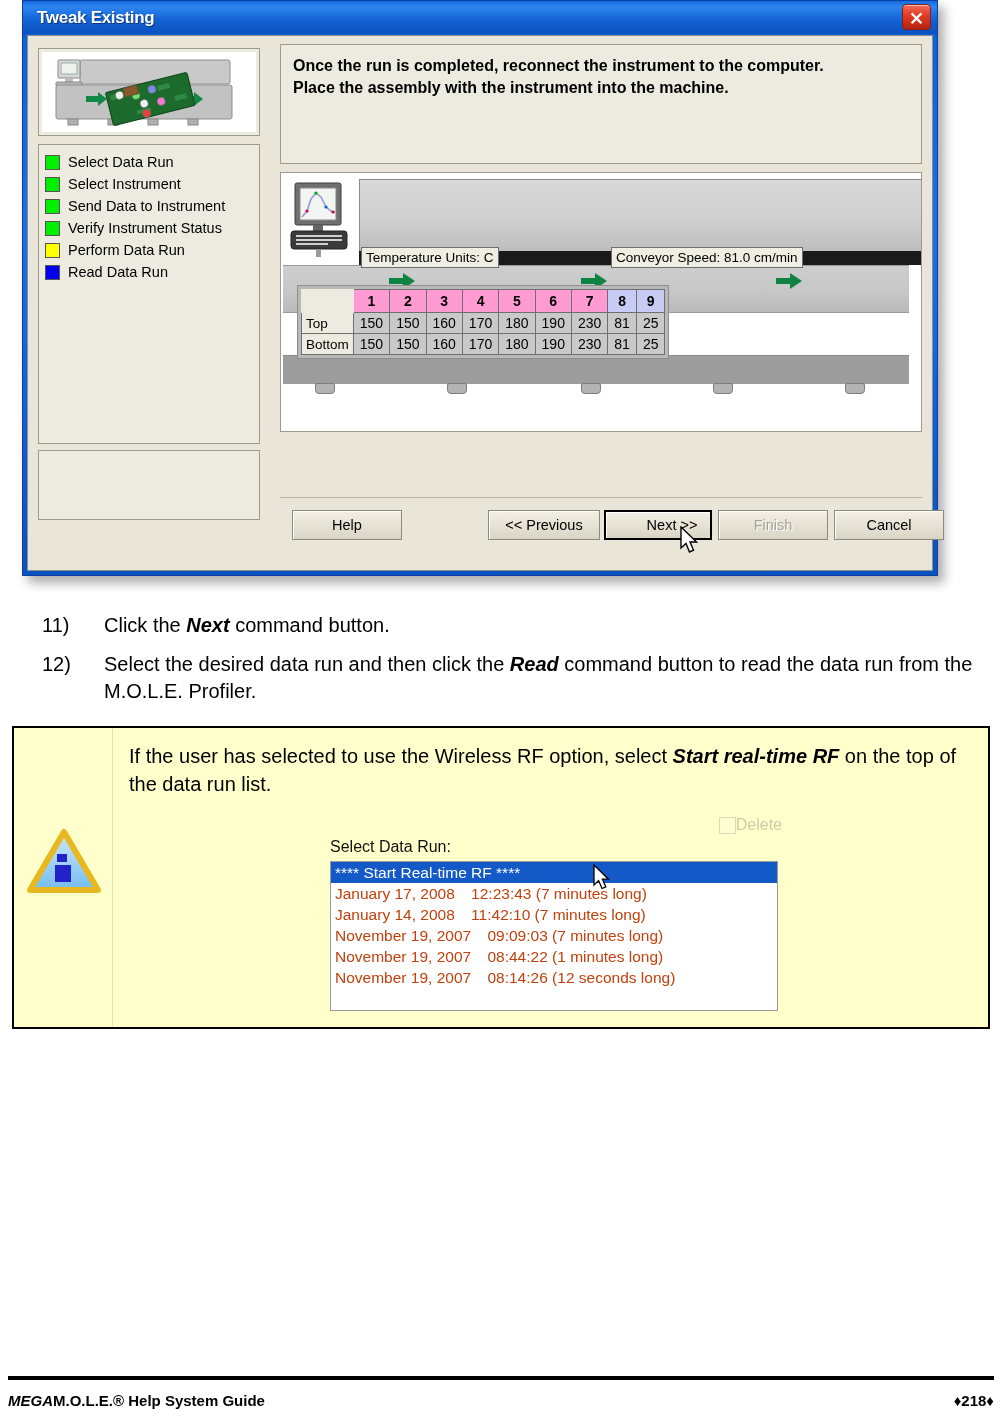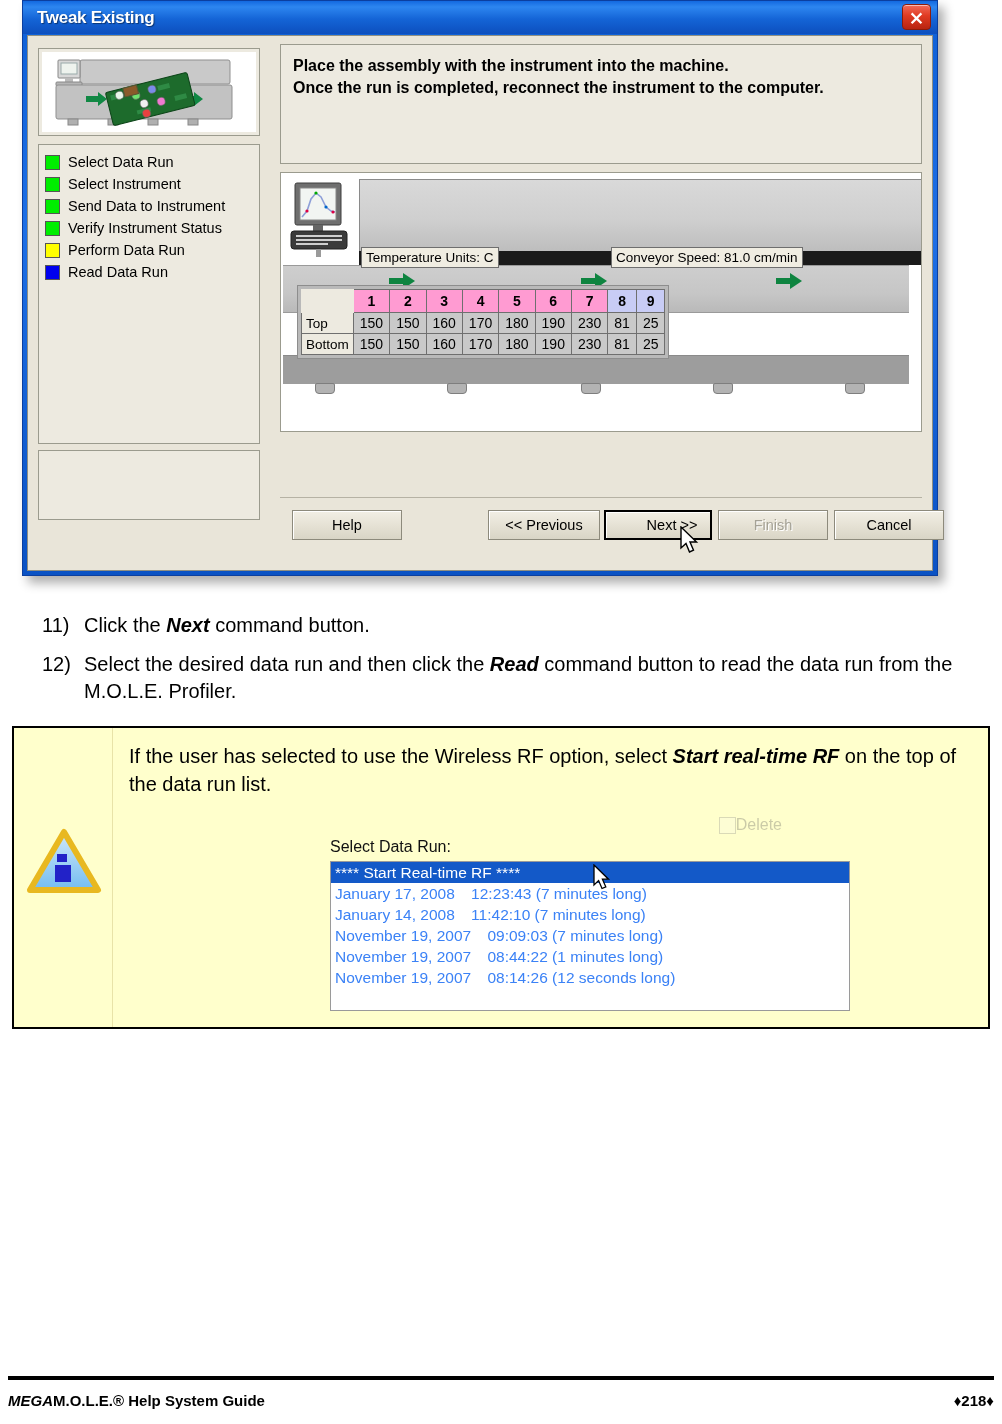--- a/index.html
+++ b/index.html
@@ -148,21 +148,21 @@
     position:absolute; left: 2px; top: 182px; right: 12px; height: 28px;
     background:#9d9d9d; border-top:1px solid #8a8a8a;
   }
   .foot { position:absolute; width: 18px; height: 9px; background:#b3b3b3;
           border:1px solid #7e7e7e; border-radius: 2px 2px 4px 4px; top: 210px;}
 
   .cursor-arrow { position:absolute; z-index: 30; }
 
   
   .steps-text { position:absolute; left: 42px; top: 612px; width: 940px; }
-  .num-item { display:flex; font-size: 20px; color:#000; line-height: 27px; margin-bottom: 12px; }
+  .num-item { display:flex; font-size: 20px; color:#000; line-height: 27px; margin-bottom: 12px; gap: 20px; }
   .num-item .num { width: 42px; flex:none; }
   .num-item .txt { flex:1; }
   b.i { font-weight:bold; font-style: italic; }
 
   
   .note {
     position:absolute; left: 12px; top: 726px; width: 978px; height: 303px;
     background:#FFFFCC; border: 2px solid #000; box-sizing: border-box;
     display:flex;
   }
@@ -172,24 +172,24 @@
   .note-body { flex:1; position:relative; padding: 14px 12px 10px 16px; }
   .note-text { font-size: 20px; line-height: 28px; color:#000; }
   .listshot { position:absolute; left: 205px; top: 88px; width: 470px; height: 200px; }
 
   
   .ls-delete { position:absolute; right: 6px; top: 0px; display:flex; align-items:center; opacity:0.30;justify-content:flex-end;}
   .ls-delete .chk { width: 15px; height: 15px; border:1px solid #888; background:#fbfbe8;}
   .ls-delete .lbl { font-size: 16px; color:#555; }
   .ls-title { position:absolute; left: 12px; top: 22px; font-size: 16px; color:#111; }
   .ls-listbox {
-    position:absolute; left: 12px; top: 45px; width: 520px; height: 150px;
+    position:absolute; left: 12px; top: 45px; width: 448px; height: 150px;
     background:#ffffff; border:1px solid #9a9a9a; box-sizing:border-box; overflow:hidden;
   }
-  .ls-row { font-size: 15.5px; color:#3b82f6; height: 21px; line-height:21px; padding-left: 4px; white-space:nowrap;}
+  .ls-row { font-size: 15.5px; color:#c2410c; height: 21px; line-height:21px; padding-left: 4px; white-space:nowrap;}
   .ls-row.sel { background:#1359C8; color:#fff; }
   .ls-row .t { display:inline-block; }
   .ls-row .time { margin-left: 12px; }
 
   
   .footer-rule { position:absolute; left: 8px; top: 1376px; width: 986px; height: 4px; background:#000; }
   .footer {
     position:absolute; left: 8px; top: 1392px; width: 986px;
     display:flex; justify-content:space-between; align-items:center;
     font-size: 15px; font-weight: bold; color:#000;
@@ -287,22 +287,22 @@
             <span class="step-label">Read Data Run</span>
           </div>
         </div>
 
         <div class="blank-panel"></div>
       </div>
 
       <div class="mainpanel">
 
         <div class="instr-box">
+          <div class="instr-line">Once the run is completed, reconnect the instrument to the computer.</div>
           <div class="instr-line">Place the assembly with the instrument into the machine.</div>
-          <div class="instr-line">Once the run is completed, reconnect the instrument to the computer.</div>
         </div>
 
         <div class="diagram-box">
 
           <div class="computer">
             <svg width="62" height="78" viewBox="0 0 62 78">
               <rect x="6" y="2" width="46" height="42" rx="2" fill="#6f6f6f" stroke="#3f3f3f"></rect>
               <rect x="11" y="7" width="36" height="32" fill="#f2f5f2" stroke="#888"></rect>
               <polyline points="13,36 18,30 22,18 27,12 32,16 37,26 42,30 46,31" fill="none" stroke="#8e9fd8" stroke-width="1.6"></polyline>
               <circle cx="18" cy="30" r="1.6" fill="#d04"></circle>

